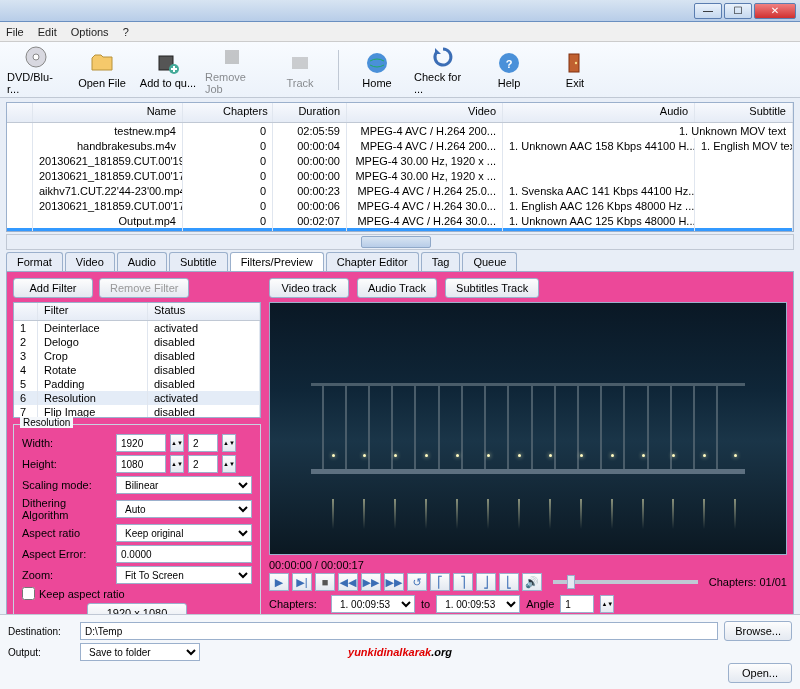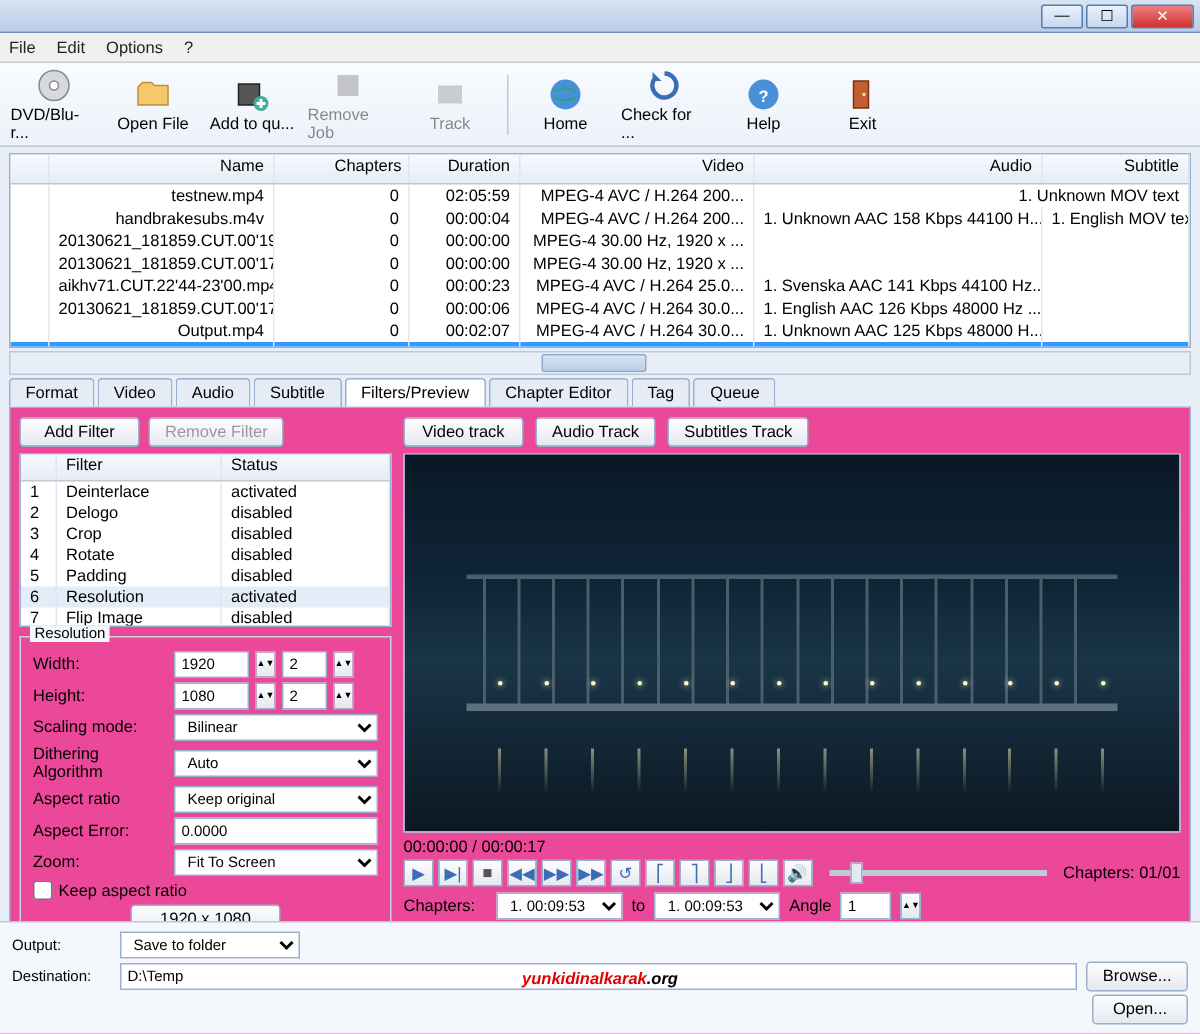--- a/index.html
+++ b/index.html
@@ -461,28 +461,28 @@
       <span>Duration:</span>
       <span>00:00:17:325</span>
       <span style="margin-left:10px">Frame type:</span>
       <span>I</span>
     </div>
   </div>
 </div>
 
 <div class="bottom">
   <div class="brow">
-    <label>Output:</label>
-    <select class="inp" style="width:120px"><option>Save to folder</option></select>
-  </div>
-  <div class="brow">
     <label>Destination:</label>
     <input class="inp" style="flex: 1 1 0%;" value="D:\Temp">
     <div class="btn" style="min-width:64px">Browse...</div>
   </div>
+  <div class="brow">
+    <label>Output:</label>
+    <select class="inp" style="width:120px"><option>Save to folder</option></select>
+  </div>
   <div class="brow" style="justify-content:flex-end">
     <div class="btn" style="min-width:64px">Open...</div>
   </div>
 </div>
 
 <div class="watermark">
   <span class="r">yunkidinalkarak</span><span class="b">.org</span>
 </div>
 
 </body></html>

